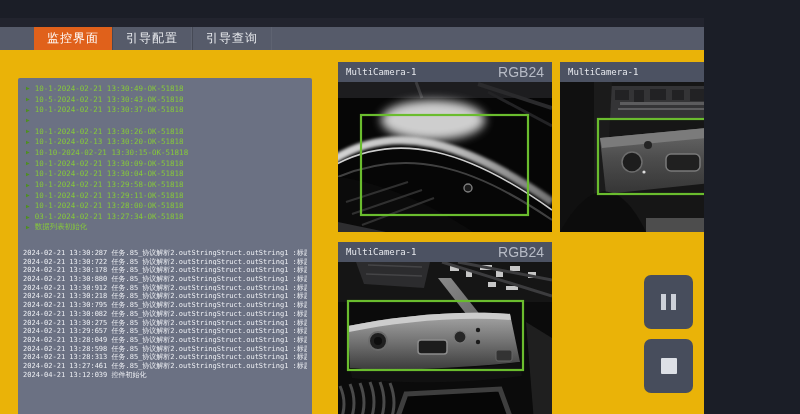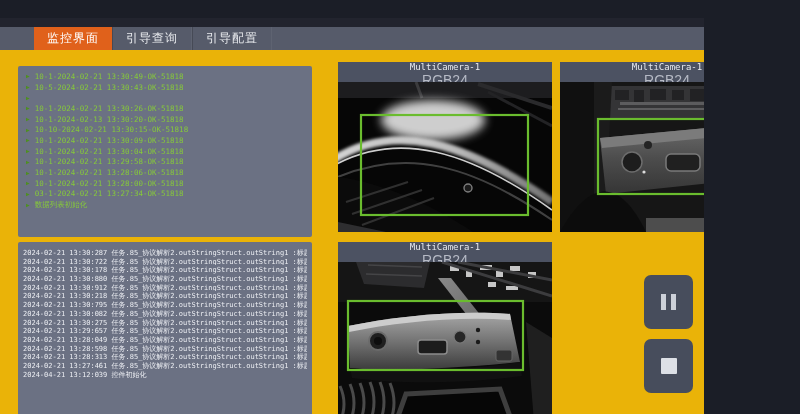--- a/index.html
+++ b/index.html
@@ -9,36 +9,36 @@
   
   .topbar-upper{position:absolute;left:0;top:0;width:800px;height:9px;background:#22242e;}
   .tabbar{position:absolute;left:0;top:9px;width:800px;height:23px;background:#565b6a;
           display:flex;align-items:stretch;padding-left:34px;}
   .tab{display:flex;align-items:center;padding:0 13px;font-size:12px;color:#e8eaee;
        letter-spacing:1px;cursor:default;border-left:1px solid rgba(0,0,0,.18);
        border-right:1px solid rgba(255,255,255,.05);}
   .tab.active{background:#e0611b;color:#fff;border:none;}
   
   .panel{position:absolute;background:#6b7183;border-radius:2px;overflow:hidden;}
-  #tree-panel{left:18px;top:48px;width:294px;height:171px;padding:5px 6px;}
+  #tree-panel{left:18px;top:60px;width:294px;height:171px;padding:5px 6px;}
   .tree-row{display:flex;align-items:center;height:10.7px;white-space:nowrap;
             font-family:"DejaVu Sans Mono",monospace;font-size:7.5px;color:#86c93a;}
   .tree-arrow{color:#4e8f22;font-size:6px;margin:0 5px 0 2px;line-height:1;}
   #log-panel{left:18px;top:224px;width:294px;height:181px;padding:6px 5px 0 5px;}
   .log-line{height:8.7px;white-space:nowrap;overflow:hidden;
             font-family:"DejaVu Sans Mono",monospace;font-size:7px;color:#eceef3;}
   .h-scrollbar{position:absolute;left:12px;bottom:5px;width:113px;height:4px;
                background:#2e3340;border-radius:2px;}
   
   .camera{position:absolute;width:214px;background:#14151a;}
   #camera-1{left:338px;top:44px;height:170px;}
   #camera-2{left:560px;top:44px;height:170px;}
   #camera-3{left:338px;top:224px;height:180px;}
   .cam-header{height:20px;background:#4c5262;display:flex;align-items:center;
-              justify-content:space-between;padding:0 8px;flex-direction:column;}
+              justify-content:space-between;padding:0 8px;}
   .cam-title{font-family:"DejaVu Sans Mono",monospace;font-size:9px;color:#e8eaef;}
   .cam-format{font-family:Liberation Sans, sans-serif;font-size:14px;color:#b6bac5;}
   .cam-img{display:block;}
   .roi{fill:none;stroke:#6abc2e;stroke-width:2.2;}
   
   .ctl-btn{position:absolute;left:644px;width:49px;height:54px;background:#474d5c;
            border:none;border-radius:7px;display:flex;align-items:center;
            justify-content:center;cursor:pointer;padding:0;}
   #pause-btn{top:257px;}
   #stop-btn{top:321px;}
@@ -48,36 +48,40 @@
 </style>
 </head>
 <body>
 
 <div id="app">
 
   <div class="topbar-upper"></div>
 
   <div class="tabbar">
     <div class="tab active">监控界面</div>
+    <div class="tab">引导配置</div>
     <div class="tab">引导查询</div>
-    <div class="tab">引导配置</div>
   </div>
 
   <div class="panel" id="tree-panel">
 
       <div class="tree-row">
         <span class="tree-arrow">▶</span>
         <span>10-1-2024-02-21 13:30:49-OK-51818</span>
       </div>
 
       <div class="tree-row">
         <span class="tree-arrow">▶</span>
         <span>10-5-2024-02-21 13:30:43-OK-51818</span>
       </div>
 
+      <div class="tree-row">
+        <span class="tree-arrow">▶</span>
+        <span>10-1-2024-02-21 13:30:37-OK-51818</span>
+      </div>
 
       <div class="tree-row">
         <span class="tree-arrow">▶</span>
       </div>
 
       <div class="tree-row">
         <span class="tree-arrow">▶</span>
         <span>10-1-2024-02-21 13:30:26-OK-51818</span>
       </div>
 
@@ -99,25 +103,25 @@
       <div class="tree-row">
         <span class="tree-arrow">▶</span>
         <span>10-1-2024-02-21 13:30:04-OK-51818</span>
       </div>
 
       <div class="tree-row">
         <span class="tree-arrow">▶</span>
         <span>10-1-2024-02-21 13:29:58-OK-51818</span>
       </div>
 
-
-      <div class="tree-row">
-        <span class="tree-arrow">▶</span>
-        <span>10-1-2024-02-21 13:28:06-OK-51818</span>
-      </div>
+      <div class="tree-row">
+        <span class="tree-arrow">▶</span>
+        <span>10-1-2024-02-21 13:29:11-OK-51818</span>
+      </div>
+
 
       <div class="tree-row">
         <span class="tree-arrow">▶</span>
         <span>10-1-2024-02-21 13:28:00-OK-51818</span>
       </div>
 
       <div class="tree-row">
         <span class="tree-arrow">▶</span>
         <span>03-1-2024-02-21 13:27:34-OK-51818</span>
       </div>

